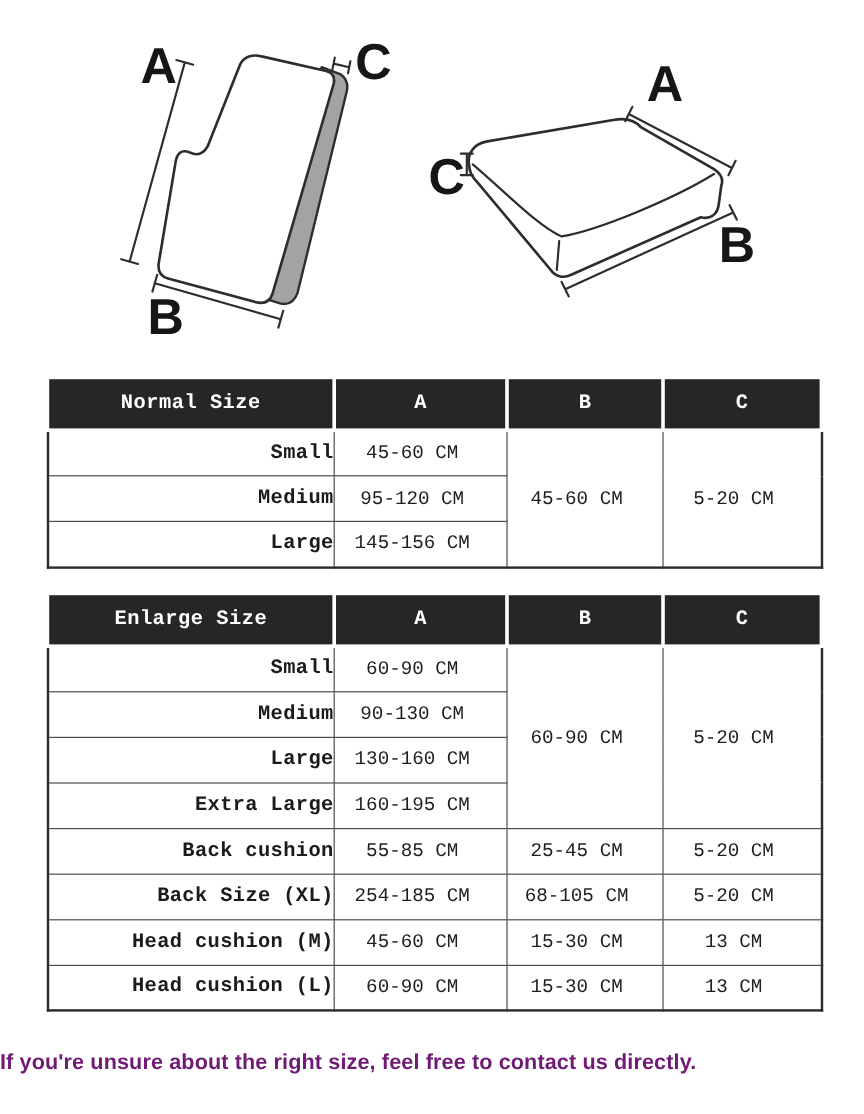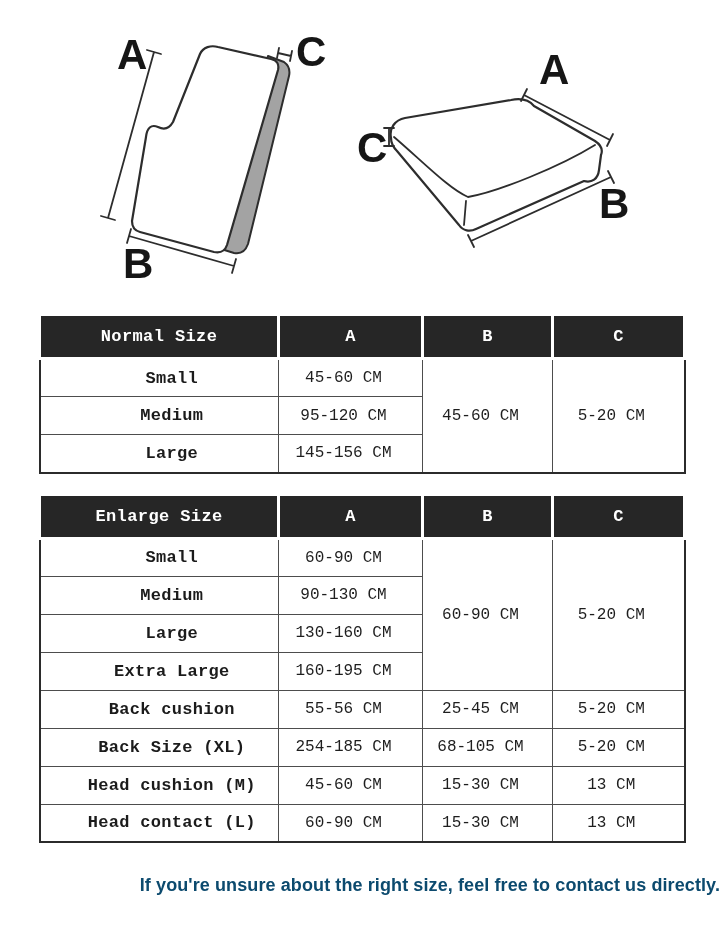--- a/index.html
+++ b/index.html
@@ -56,41 +56,41 @@
     text-align:center;
     border:3px solid #ffffff;
   }
   .size-table td {
     height:38px;
     border:1.5px solid #4d4d4d;
     background:#ffffff;
     vertical-align:middle;
   }
   .size-table td.lbl {
-    text-align:center;
+    text-align:right;
     padding-left:25px;
     font-weight:700;
     font-size:17px;
     letter-spacing:.3px;
     color:#1b1b1b;
   }
   .size-table td.val {
     text-align:center;
     padding-right:14px;
     font-size:16px;
     color:#1e1e1e;
   }
 
   
   .contact-note {
     margin-top:32px;
-    text-align:right;
+    text-align:left;
     font-size:18px;
     font-weight:700;
-    color:#0c4a6e;
+    color:#701a75;
     letter-spacing:.1px;
   }
 </style>
 </head>
 <body>
 
 <div class="diagram-area">
 
   <svg id="back-cushion-svg" class="diagram-svg" width="252" height="278" viewBox="0 0 252 278">
 
@@ -214,38 +214,38 @@
       <tr>
         <td class="lbl">Large</td>
         <td class="val">130-160 CM</td>
       </tr>
       <tr>
         <td class="lbl">Extra Large</td>
         <td class="val">160-195 CM</td>
       </tr>
       <tr>
         <td class="lbl">Back cushion</td>
-        <td class="val">55-56 CM</td>
+        <td class="val">55-85 CM</td>
         <td class="val">25-45 CM</td>
         <td class="val">5-20 CM</td>
       </tr>
       <tr>
         <td class="lbl">Back Size (XL)</td>
         <td class="val">254-185 CM</td>
         <td class="val">68-105 CM</td>
         <td class="val">5-20 CM</td>
       </tr>
       <tr>
         <td class="lbl">Head cushion (M)</td>
         <td class="val">45-60 CM</td>
         <td class="val">15-30 CM</td>
         <td class="val">13 CM</td>
       </tr>
       <tr>
-        <td class="lbl">Head contact (L)</td>
+        <td class="lbl">Head cushion (L)</td>
         <td class="val">60-90 CM</td>
         <td class="val">15-30 CM</td>
         <td class="val">13 CM</td>
       </tr>
     </tbody>
   </table>
 </div>
 
 <div class="contact-note">If you're unsure about the right size, feel free to contact us directly.</div>
 

